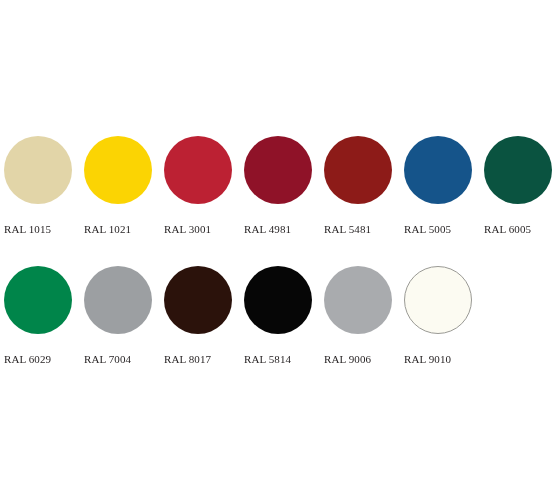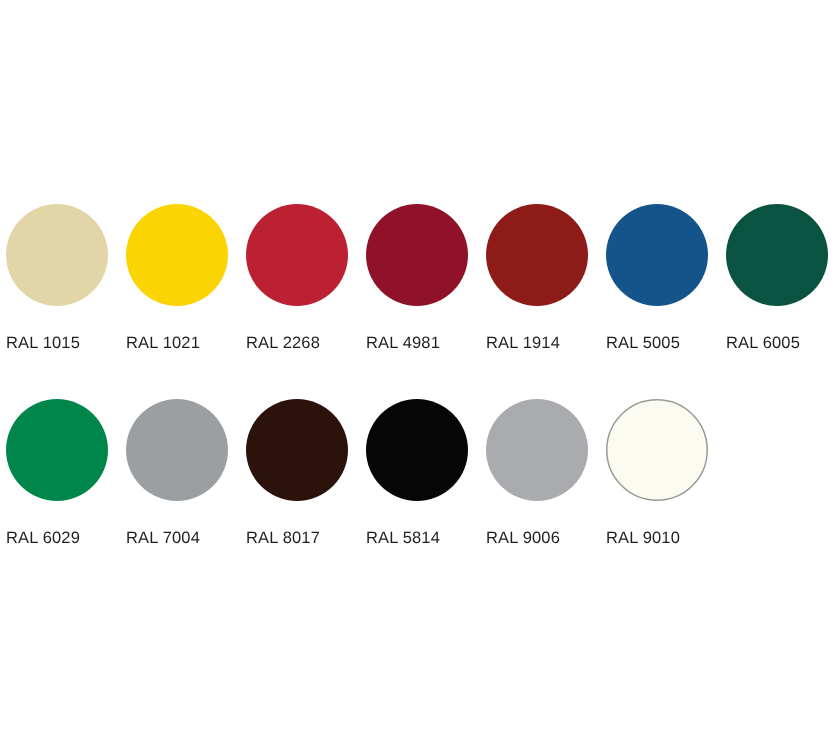--- a/index.html
+++ b/index.html
@@ -52,47 +52,47 @@
     flex: 0 0 auto;
   }
 
   .swatch-label {
     margin-top: 19px;
     font-size: 11px;
     line-height: 13px;
     letter-spacing: 0.1px;
     color: #231F20;
     white-space: nowrap;
-    font-family: Liberation Sans, sans-serif;
+    font-family: Liberation Serif, serif;
   }
 </style>
 </head>
 <body style="background: rgb(255, 255, 255);">
 
 <div class="swatch-board">
   <div class="swatch-grid">
       <div class="swatch-cell">
         <div class="swatch-disc" style="background: rgb(226, 213, 168);"></div>
         <div class="swatch-label">RAL 1015</div>
       </div>
       <div class="swatch-cell">
         <div class="swatch-disc" style="background: rgb(251, 212, 3);"></div>
         <div class="swatch-label">RAL 1021</div>
       </div>
       <div class="swatch-cell">
         <div class="swatch-disc" style="background: rgb(188, 33, 51);"></div>
-        <div class="swatch-label">RAL 2268</div>
+        <div class="swatch-label">RAL 3001</div>
       </div>
       <div class="swatch-cell">
         <div class="swatch-disc" style="background: rgb(143, 18, 40);"></div>
         <div class="swatch-label">RAL 4981</div>
       </div>
       <div class="swatch-cell">
         <div class="swatch-disc" style="background: rgb(141, 27, 24);"></div>
-        <div class="swatch-label">RAL 1914</div>
+        <div class="swatch-label">RAL 5481</div>
       </div>
       <div class="swatch-cell">
         <div class="swatch-disc" style="background: rgb(21, 84, 138);"></div>
         <div class="swatch-label">RAL 5005</div>
       </div>
       <div class="swatch-cell">
         <div class="swatch-disc" style="background: rgb(10, 83, 64);"></div>
         <div class="swatch-label">RAL 6005</div>
       </div>
       <div class="swatch-cell">

